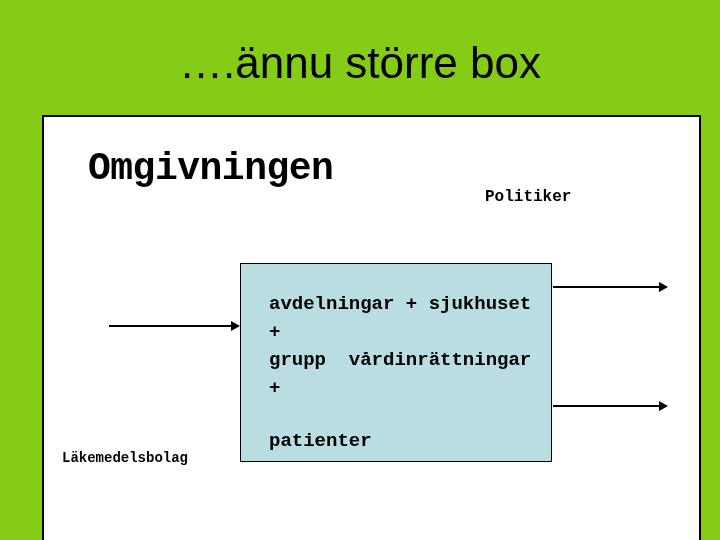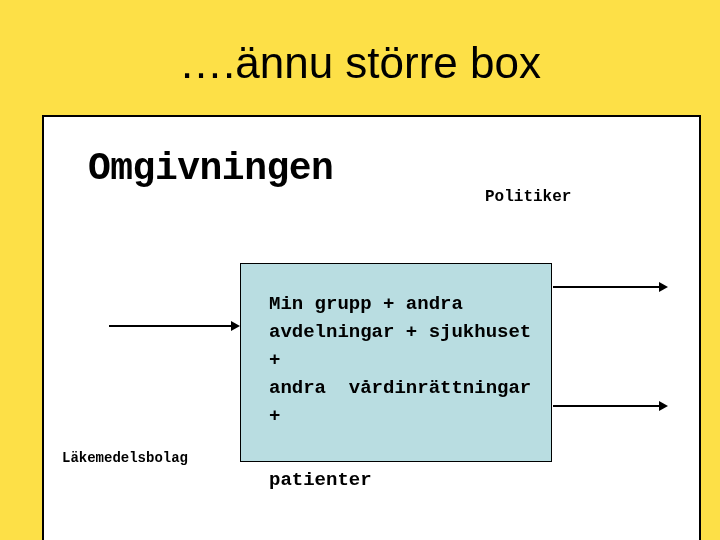--- a/index.html
+++ b/index.html
@@ -2,21 +2,21 @@
 <html><head>
 <meta charset="utf-8">
 <style>
   * { margin: 0; padding: 0; box-sizing: border-box; }
   html, body { background: #ffffff; }
   body { font-family: "Liberation Sans", sans-serif; }
   .slide {
     position: relative;
     width: 720px;
     height: 540px;
-    background: #fde047;
+    background: #84cc16;
     overflow: hidden;
   }
   .slide-title {
     position: absolute;
     top: 38px;
     left: 0;
     width: 100%;
     text-align: center;
     font-size: 44px;
     font-weight: 400;
@@ -72,21 +72,21 @@
     border: 1px solid #000000;
     padding: 26px 8px 0 28px;
   }
   .inner-line {
     font-size: 19px;
     font-weight: 700;
     line-height: 28px;
     color: #000000;
     white-space: pre-wrap;
   }
-  .inner-line.gap-above { margin-top: 36px; }
+  .inner-line.gap-above { margin-top: 25px; }
   .arrow {
     position: absolute;
     height: 2px;
     background: #000000;
   }
   .arrow::after {
     content: "";
     position: absolute;
     left: 100%;
     top: 50%;
@@ -108,23 +108,22 @@
 
   <div class="slide-title">….ännu större box</div>
 
   <div class="outer-box">
 
     <div class="omgivningen-heading">Omgivningen</div>
 
     <div class="politiker-label">Politiker</div>
 
     <div class="inner-box" style="background-color: rgb(185, 221, 225);">
-      <div class="inner-line">Min grupp + andra</div>
       <div class="inner-line">avdelningar + sjukhuset +</div>
-      <div class="inner-line">andra  vårdinrättningar +</div>
+      <div class="inner-line">grupp  vårdinrättningar +</div>
       <div class="inner-line gap-above">patienter</div>
     </div>
 
     <div class="arrow arrow-in"></div>
 
     <div class="arrow arrow-out-top"></div>
 
     <div class="arrow arrow-out-bottom"></div>
 
     <div class="lakemedelsbolag-label">Läkemedelsbolag</div>

